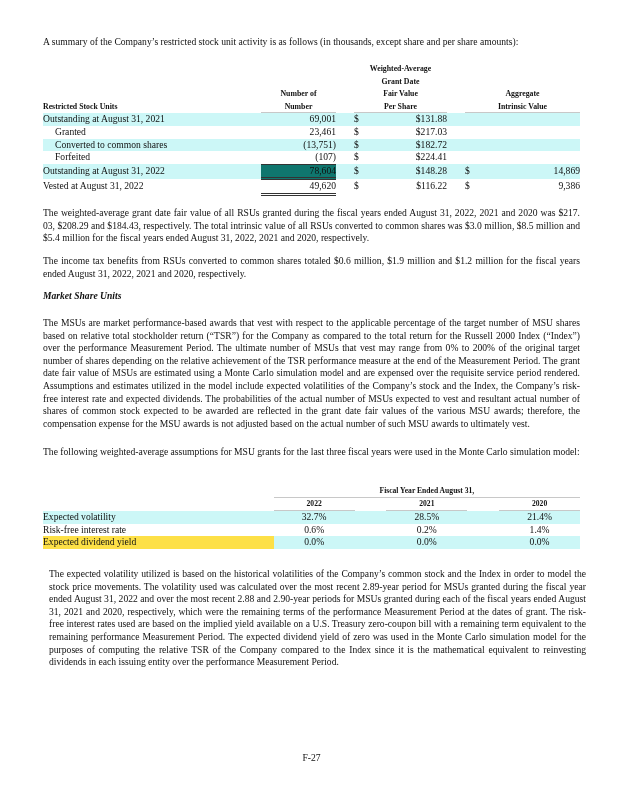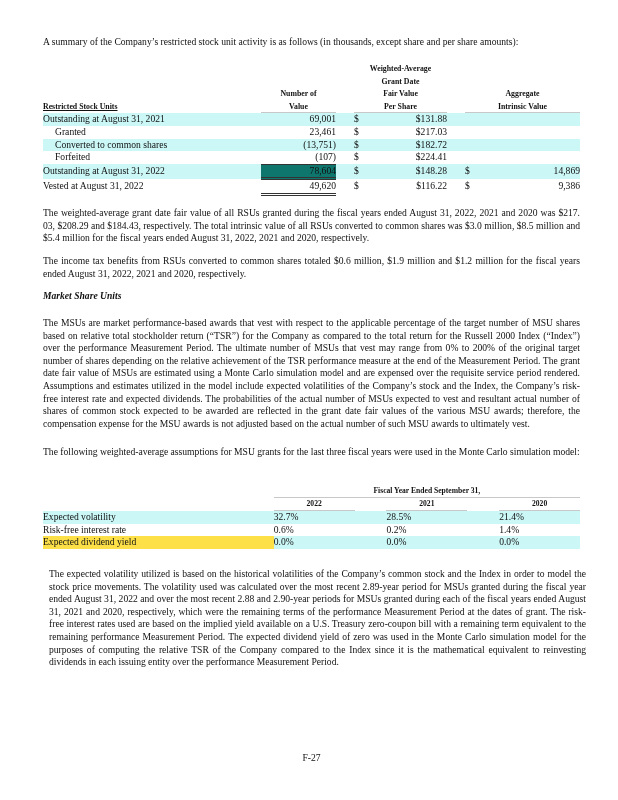--- a/index.html
+++ b/index.html
@@ -8,21 +8,21 @@
       font-family: "Liberation Serif", serif; color: #111;
     }
     .page { position: absolute; left: 43px; top: 0; width: 537px; }
     p { margin: 0; font-size: 9.6px; line-height: 12.6px; text-align: justify; }
     .intro { position: absolute; top: 36px; left: 0; width: 540px; text-align: left; }
 
     
     .rsu { position: absolute; top: 62px; left: 0; width: 537px; border-collapse: collapse; font-size: 9.6px; }
     .rsu td, .rsu th { padding: 0; height: 12.6px; line-height: 12.6px; }
     .rsu th { font-weight: bold; font-size: 7.8px; line-height: 10.5px; vertical-align: bottom; }
-    .rsu .hdr-units { text-align: left; text-decoration: underline; }
+    .rsu .hdr-units { text-align: left; }
     .rsu .c-label { width: 218px; }
     .rsu .c-shares { width: 75px; text-align: right; }
     .rsu .c-gap1 { width: 18px; }
     .rsu .c-dol { width: 30px; text-align: left; }
     .rsu .c-price { width: 63px; text-align: right; }
     .rsu .c-gap2 { width: 18px; }
     .rsu .c-dol2 { width: 30px; text-align: left; }
     .rsu .c-agg { width: 85px; text-align: right; }
     .rsu .hdr-cell { text-align: center; border-bottom: 1px solid #c8c8c8; }
     tr.shade td { background: #ccf7f7; }
@@ -34,21 +34,21 @@
     .para2 { position: absolute; top: 255px; left: 0; width: 537px; }
     .msu-heading { position: absolute; top: 290px; left: 0; font-weight: bold; font-style: italic; font-size: 9.6px; }
     .para3 { position: absolute; top: 317px; left: 0; width: 537px; }
     .para4 { position: absolute; top: 446px; left: 0; width: 537px; }
 
     
     .msu { position: absolute; top: 484px; left: 0; width: 537px; border-collapse: collapse; font-size: 9.6px; }
     .msu td, .msu th { padding: 0; height: 12.6px; line-height: 12.6px; }
     .msu th { font-weight: bold; font-size: 7.6px; line-height: 11px; }
     .msu .m-label { width: 217px; text-align: left; }
-    .msu .m-v { width: 76px; text-align: left; }
+    .msu .m-v { width: 76px; text-align: center; }
     .msu .m-gap { width: 30px; }
     .msu .group-hdr { text-align: center; border-bottom: 1px solid #c8c8c8; }
     .msu .yr-hdr { text-align: center; border-bottom: 1px solid #c8c8c8; }
 
     .para5 { position: absolute; top: 568px; left: 6px; width: 537px; }
     .footer { position: absolute; top: 752px; left: 0; width: 537px; text-align: center; font-size: 9.6px; }
   </style>
 </head>
 <body>
 
@@ -77,21 +77,21 @@
       <tr>
         <th></th>
         <th style="text-align:center;">Number of</th>
         <th></th>
         <th colspan="2" style="text-align:center;">Fair Value</th>
         <th></th>
         <th colspan="2" style="text-align:center;">Aggregate</th>
       </tr>
       <tr>
         <th class="hdr-units">Restricted Stock Units</th>
-        <th class="hdr-cell">Value</th>
+        <th class="hdr-cell">Number</th>
         <th></th>
         <th colspan="2" class="hdr-cell">Per Share</th>
         <th></th>
         <th colspan="2" class="hdr-cell">Intrinsic Value</th>
       </tr>
     </thead>
     <tbody>
       <tr class="shade">
         <td style="background: rgb(204, 247, 247);">Outstanding at August 31, 2021</td>
         <td class="c-shares" style="background: rgb(204, 247, 247);">69,001</td>
@@ -160,21 +160,21 @@
 
   <div class="msu-heading">Market Share Units</div>
 
   <p class="para3">The MSUs are market performance-based awards that vest with respect to the applicable percentage of the target number of MSU shares based on relative total stockholder return (“TSR”) for the Company as compared to the total return for the Russell 2000 Index (“Index”) over the performance Measurement Period. The ultimate number of MSUs that vest may range from 0% to 200% of the original target number of shares depending on the relative achievement of the TSR performance measure at the end of the Measurement Period. The grant date fair value of MSUs are estimated using a Monte Carlo simulation model and are expensed over the requisite service period rendered. Assumptions and estimates utilized in the model include expected volatilities of the Company’s stock and the Index, the Company’s risk-free interest rate and expected dividends. The probabilities of the actual number of MSUs expected to vest and resultant actual number of shares of common stock expected to be awarded are reflected in the grant date fair values of the various MSU awards; therefore, the compensation expense for the MSU awards is not adjusted based on the actual number of such MSU awards to ultimately vest.</p>
   <p class="para4">The following weighted-average assumptions for MSU grants for the last three fiscal years were used in the Monte Carlo simulation model:</p>
 
   <table class="msu">
     <thead>
       <tr>
         <th class="m-label"></th>
-        <th colspan="5" class="group-hdr">Fiscal Year Ended September 31,</th>
+        <th colspan="5" class="group-hdr">Fiscal Year Ended August 31,</th>
       </tr>
       <tr>
         <th class="m-label"></th>
         <th class="m-v yr-hdr">2022</th>
         <th class="m-gap"></th>
         <th class="m-v yr-hdr">2021</th>
         <th class="m-gap"></th>
         <th class="m-v yr-hdr">2020</th>
       </tr>
     </thead>

